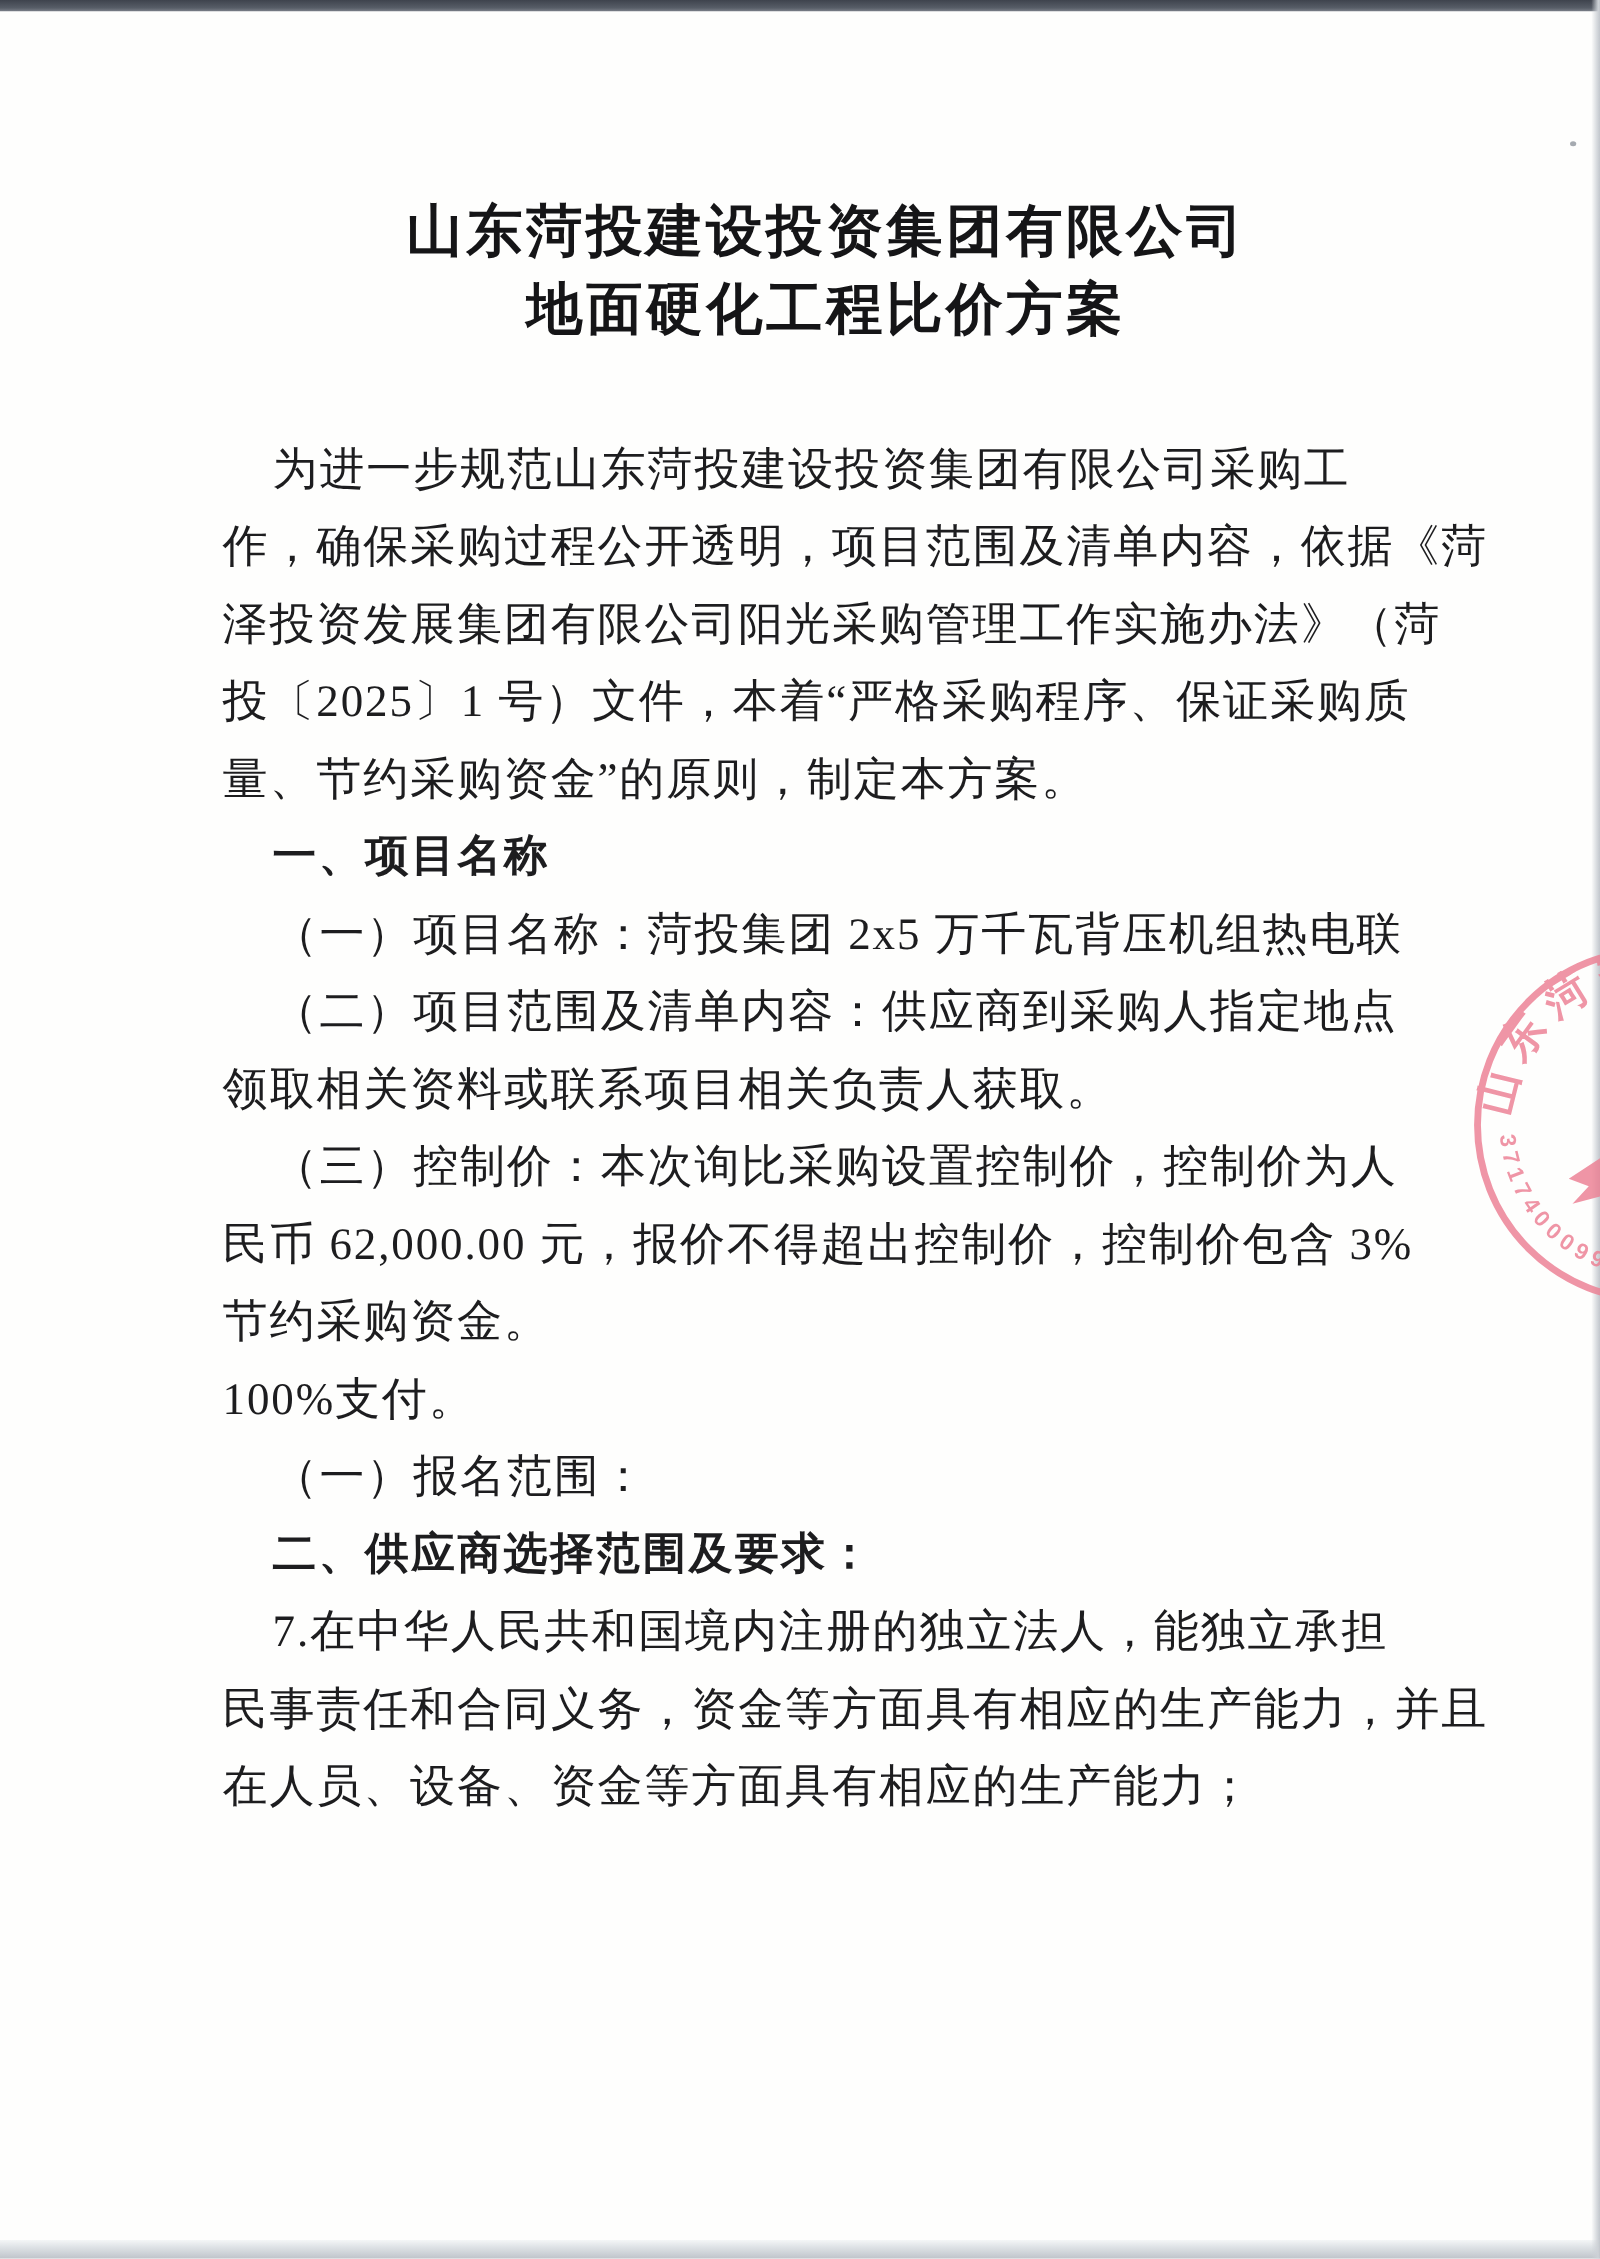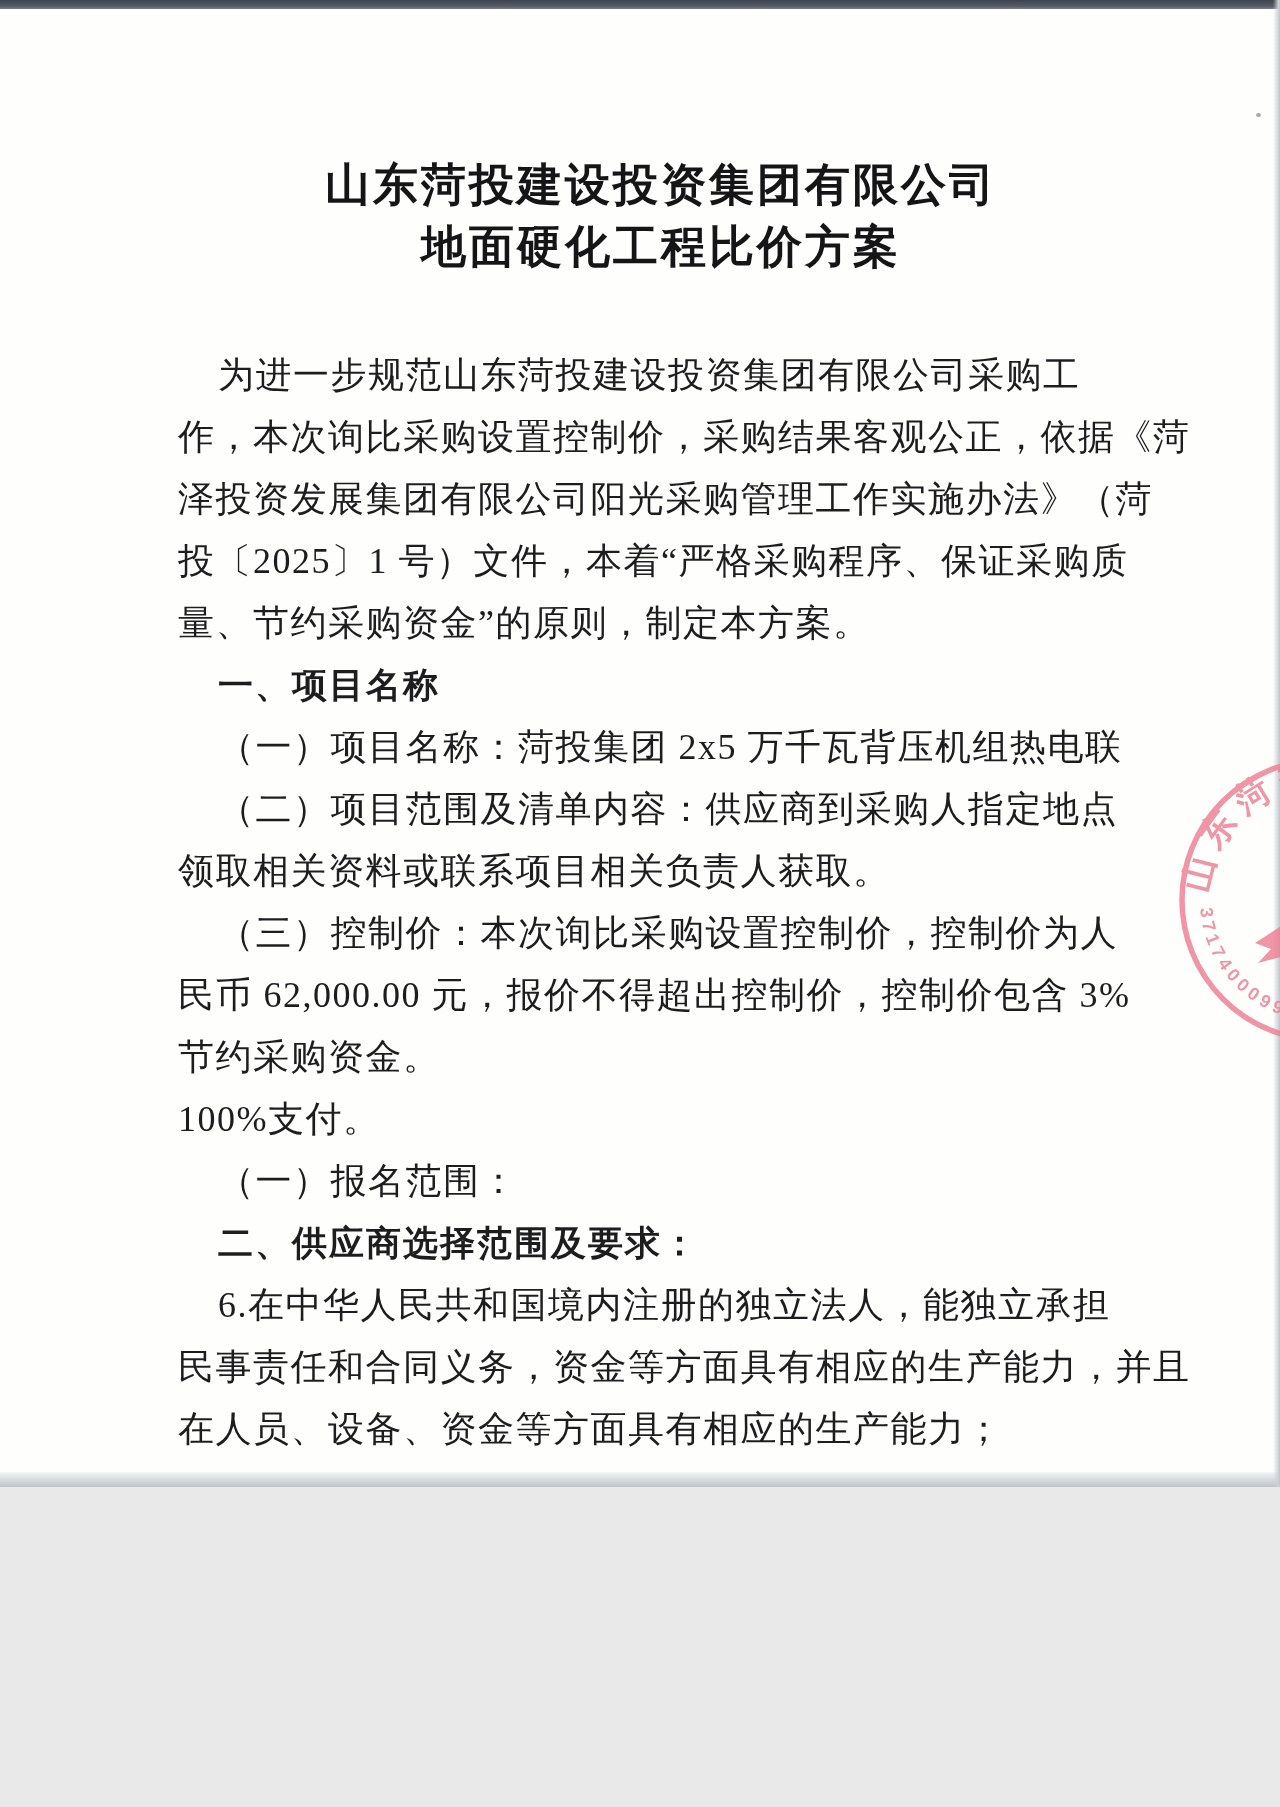--- a/index.html
+++ b/index.html
@@ -1,17 +1,17 @@
 <!DOCTYPE html>
 <html><head>
 <meta charset="utf-8">
 <style>
   html,body{margin:0;padding:0;background:#e9e9e9;}
   .page{
-    position:relative;width:1280px;height:1487px;margin:0 auto;
+    position:relative;width:1280px;height:1807px;margin:0 auto;
     background:#fefefdff;overflow:hidden;
     font-family:"Liberation Serif","DejaVu Serif",serif;color:#1d1d1f;
   }
   .scan-topbar{
     position:absolute;top:0;left:0;width:100%;height:9px;
     background:linear-gradient(180deg,#3e434d 0%,#575d67 70%,#7a7f88 100%);
   }
   .scan-bottombar{
     position:absolute;bottom:0;left:0;width:100%;height:15px;
     background:linear-gradient(180deg,#f4f6f7 0%,#dde1e5 40%,#bfc4ca 100%);
@@ -56,35 +56,35 @@
   <div class="scan-rightedge"></div>
   <div class="scan-speck"></div>
 
   <div class="doc-title">
     <div class="title-line">山东菏投建设投资集团有限公司</div>
     <div class="title-line">地面硬化工程比价方案</div>
   </div>
 
   <div class="doc-body">
       <div class="line indent">为进一步规范山东菏投建设投资集团有限公司采购工</div>
-      <div class="line">作，本次询比采购设置控制价，采购结果客观公正，依据《菏</div>
+      <div class="line">作，确保采购过程公开透明，项目范围及清单内容，依据《菏</div>
       <div class="line">泽投资发展集团有限公司阳光采购管理工作实施办法》（菏</div>
       <div class="line">投〔2025〕1 号）文件，本着“严格采购程序、保证采购质</div>
       <div class="line">量、节约采购资金”的原则，制定本方案。</div>
       <div class="line indent heading">一、项目名称</div>
       <div class="line indent">（一）项目名称：菏投集团 2x5 万千瓦背压机组热电联</div>
       <div class="line indent">（二）项目范围及清单内容：供应商到采购人指定地点</div>
       <div class="line">领取相关资料或联系项目相关负责人获取。</div>
       <div class="line indent">（三）控制价：本次询比采购设置控制价，控制价为人</div>
       <div class="line">民币 62,000.00 元，报价不得超出控制价，控制价包含 3%</div>
       <div class="line">节约采购资金。</div>
       <div class="line">100%支付。</div>
       <div class="line indent">（一）报名范围：</div>
       <div class="line indent heading">二、供应商选择范围及要求：</div>
-      <div class="line indent">6.在中华人民共和国境内注册的独立法人，能独立承担</div>
+      <div class="line indent">7.在中华人民共和国境内注册的独立法人，能独立承担</div>
       <div class="line">民事责任和合同义务，资金等方面具有相应的生产能力，并且</div>
       <div class="line">在人员、设备、资金等方面具有相应的生产能力；</div>
     </div>
 
   <svg class="stamp-layer" viewBox="0 0 1280 1807" xmlns="http://www.w3.org/2000/svg">
     <g opacity="0.82">
 
       <circle cx="1322" cy="900" r="140" fill="none" stroke-width="5.5" stroke="#ec7f93"></circle>
 
       <defs>

